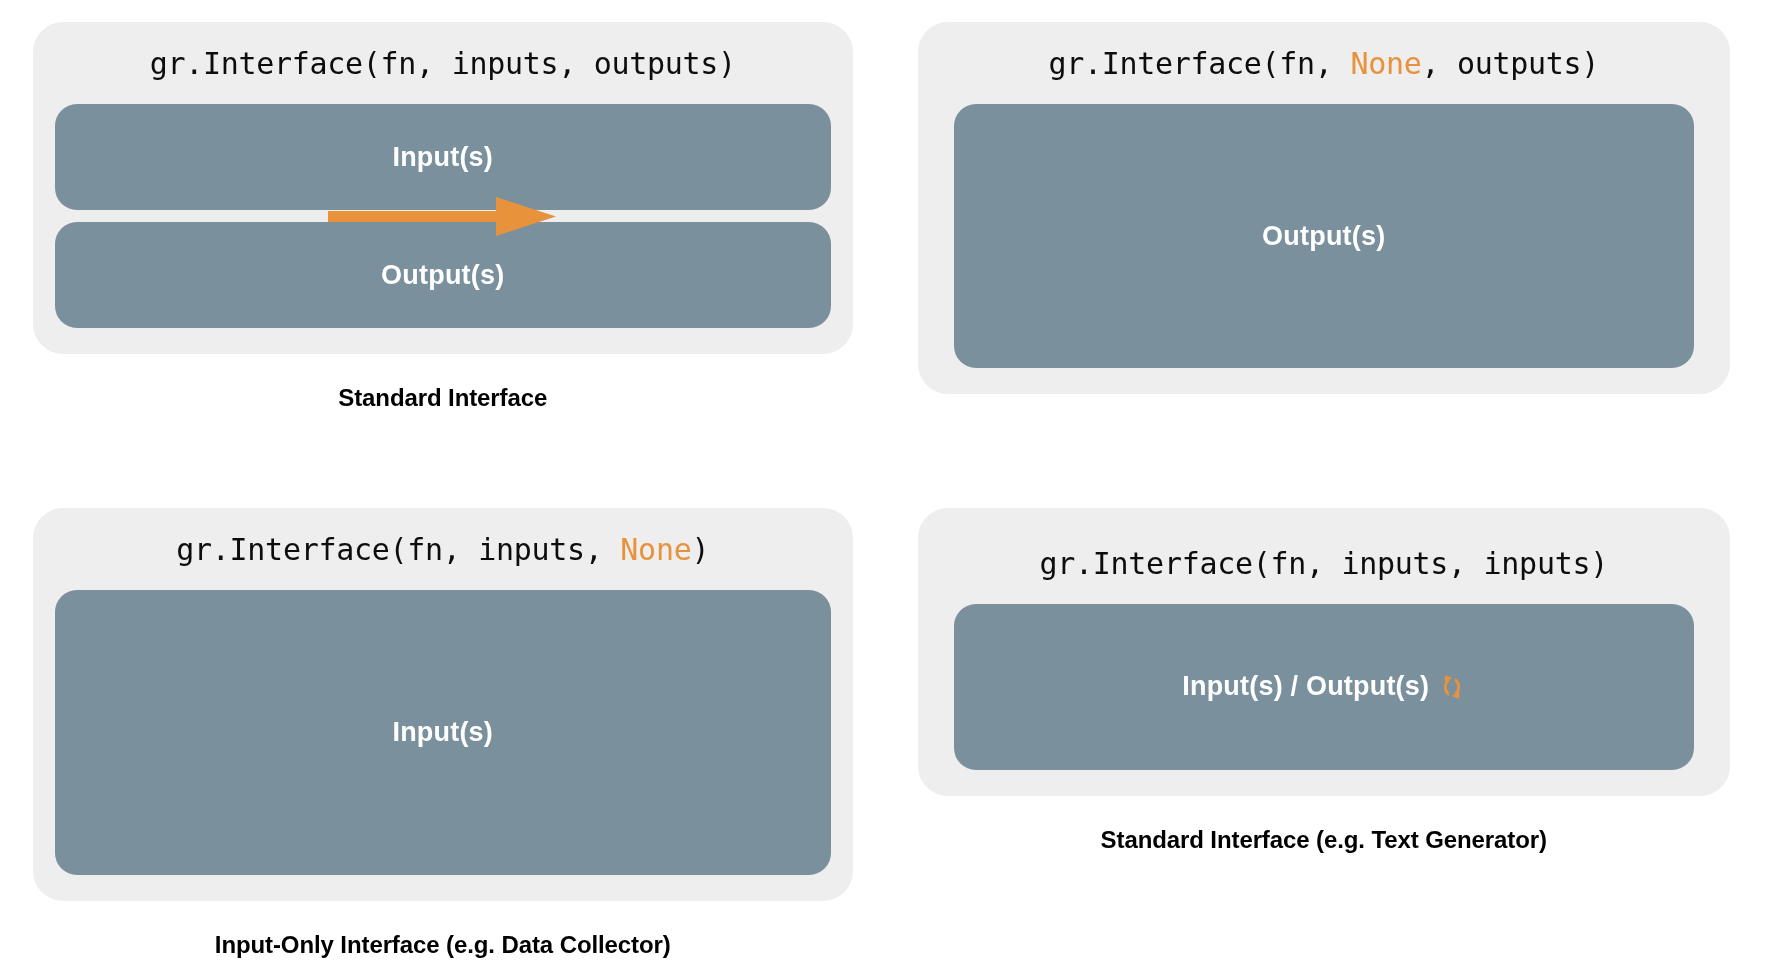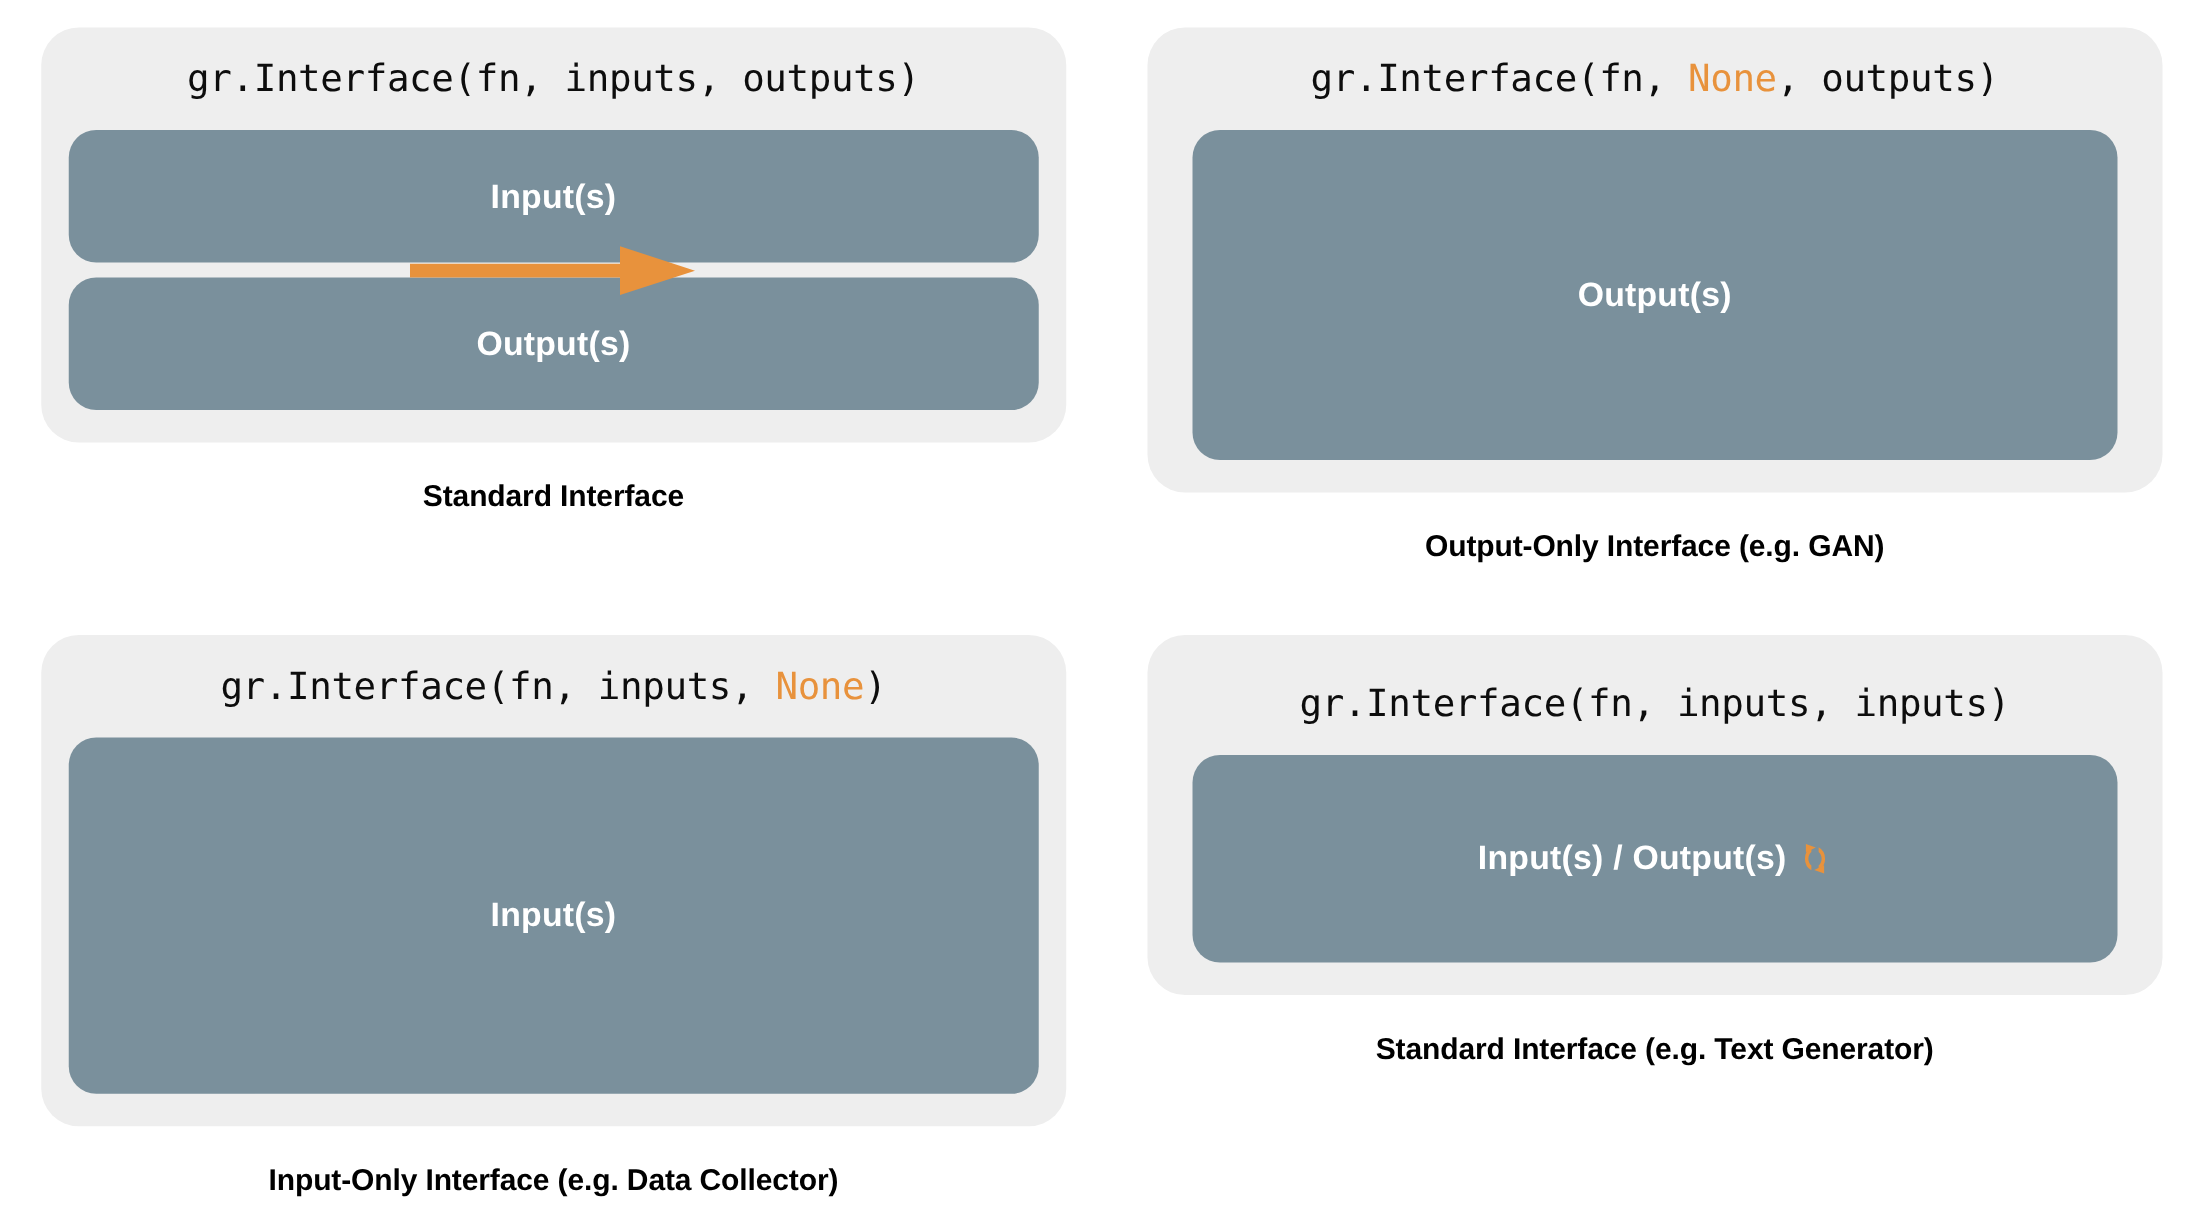--- a/index.html
+++ b/index.html
@@ -155,21 +155,20 @@
   <div class="panel p-tr">
     <div class="card card-tr">
       <div class="code-line"><span>gr.Interface(fn, </span><span class="code-none">None</span><span>, outputs)</span></div>
 
       <div class="boxrow">
         <div class="iobox">
           <span class="iobox-label">Output(s)</span>
         </div>
       </div>
     </div>
-    <div class="caption">Output-Only Interface (e.g. GAN)</div>
   </div>
 
   <div class="panel p-bl">
     <div class="card card-bl">
       <div class="code-line"><span>gr.Interface(fn, inputs, </span><span class="code-none">None</span><span>)</span></div>
 
       <div class="boxrow">
         <div class="iobox">
           <span class="iobox-label">Input(s)</span>
         </div>

